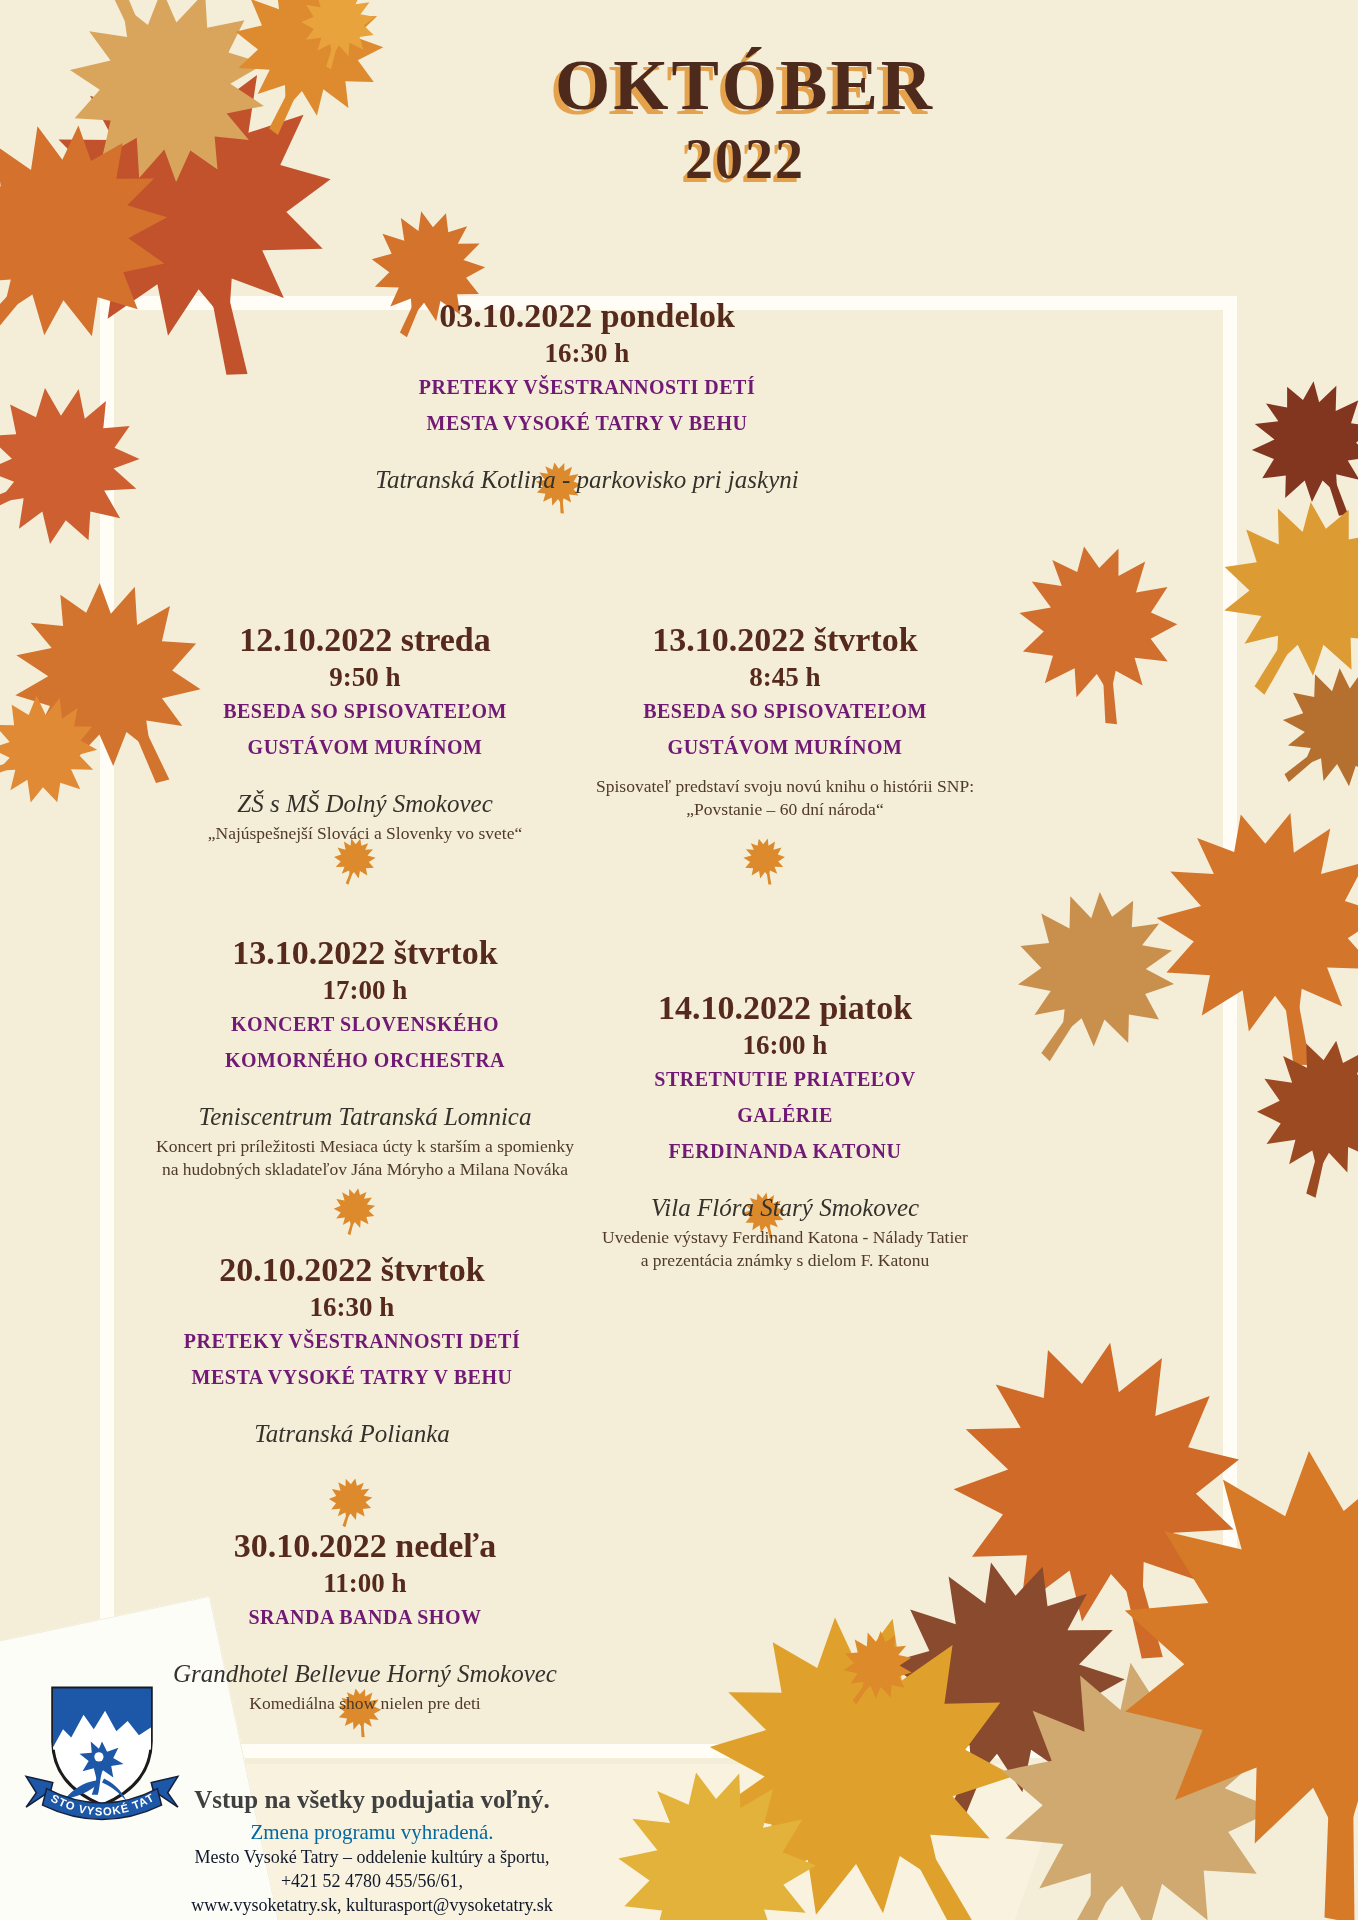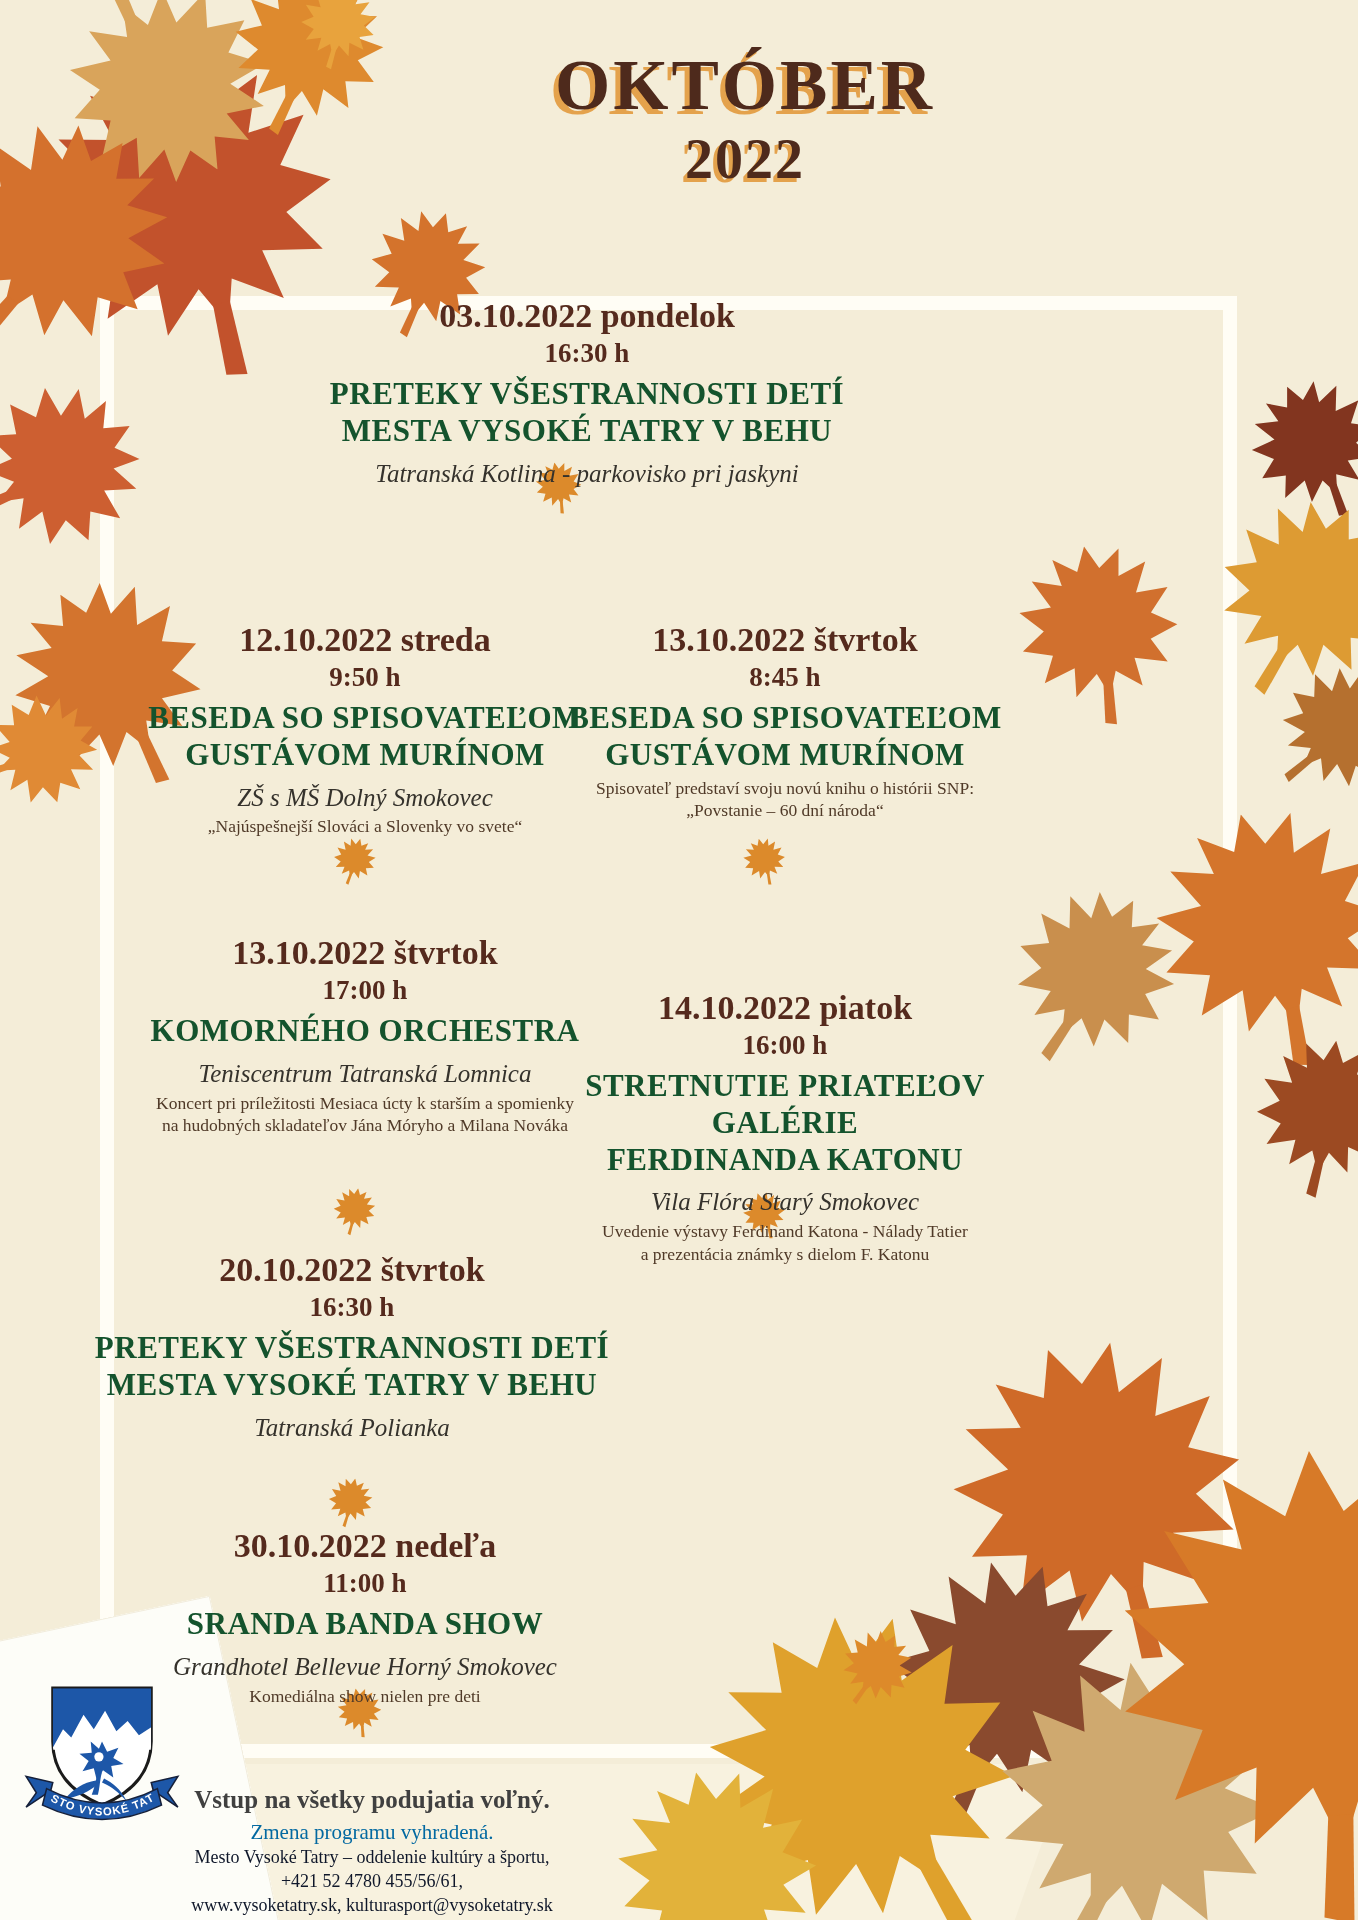--- a/index.html
+++ b/index.html
@@ -23,23 +23,23 @@
     font-size:71px;font-weight:bold;color:#4e2a1c;letter-spacing:3px;line-height:1.0;
     text-shadow:-5px 5px 0 #e4a24c;
   }
   .year{
     font-size:56px;font-weight:bold;color:#4e2a1c;letter-spacing:2px;line-height:1.0;margin-top:10px;
     text-shadow:-4px 4px 0 #e4a24c;
   }
   .event{position:absolute;text-align:center;z-index:5;}
   .date{font-size:34px;font-weight:bold;color:#552a1d;line-height:1.05;}
   .time{font-size:27px;font-weight:bold;color:#552a1d;line-height:1.1;margin-top:5px;}
-  .etitle{font-size:31px;font-weight:bold;color:#14532d;line-height:1.18;letter-spacing:0.5px;margin-top:8px;}
+  .etitle{font-size:20px;font-weight:bold;color:#701a75;line-height:1.18;letter-spacing:0.5px;margin-top:8px;}
   .etitle div{min-height:36px;}
-  .venue{font-size:25px;font-style:italic;color:#35322c;line-height:1.15;margin-top:10px;}
+  .venue{font-size:25px;font-style:italic;color:#35322c;line-height:1.15;margin-top:18px;}
   .note{font-size:17.5px;color:#503a28;line-height:1.3;margin-top:3px;}
   .footer{position:absolute;left:72px;top:1786px;width:600px;text-align:center;z-index:5;}
   .f1{font-size:25px;font-weight:bold;color:#404040;line-height:1.1;}
   .f2{font-size:21px;color:#0369a1;line-height:1.2;margin-top:6px;}
   .fs{font-size:18px;color:#0f172a;line-height:1.22;margin-top:2px;}
   .fs .sp{display:inline-block;margin:0 10px;}
   .paper{
     position:absolute;left:-58px;top:1624px;width:306px;height:336px;background:#fdfdf8;
     transform:rotate(-12deg);z-index:3;box-shadow:0 0 0 1px #f1ecdc inset;
   }
@@ -188,20 +188,21 @@
       <div>GUSTÁVOM MURÍNOM</div>
     </div>
     <div class="note">Spisovateľ predstaví svoju novú knihu o histórii SNP:</div>
     <div class="note" style="margin-top:0;">„Povstanie – 60 dní národa“</div>
   </div>
 
   <div class="event" style="left:60px;top:935px;width:610px;">
     <div class="date">13.10.2022 štvrtok</div>
     <div class="time">17:00 h</div>
     <div class="etitle">
+      <div>KONCERT SLOVENSKÉHO</div>
       <div>KOMORNÉHO ORCHESTRA</div>
     </div>
     <div class="venue">Teniscentrum Tatranská Lomnica</div>
     <div class="note">Koncert pri príležitosti Mesiaca úcty k starším a spomienky</div>
     <div class="note" style="margin-top:0;">na hudobných skladateľov Jána Móryho a Milana Nováka</div>
   </div>
 
   <div class="event" style="left:480px;top:990px;width:610px;text-align:center;">
     <div class="date">14.10.2022 piatok</div>
     <div class="time">16:00 h</div>

